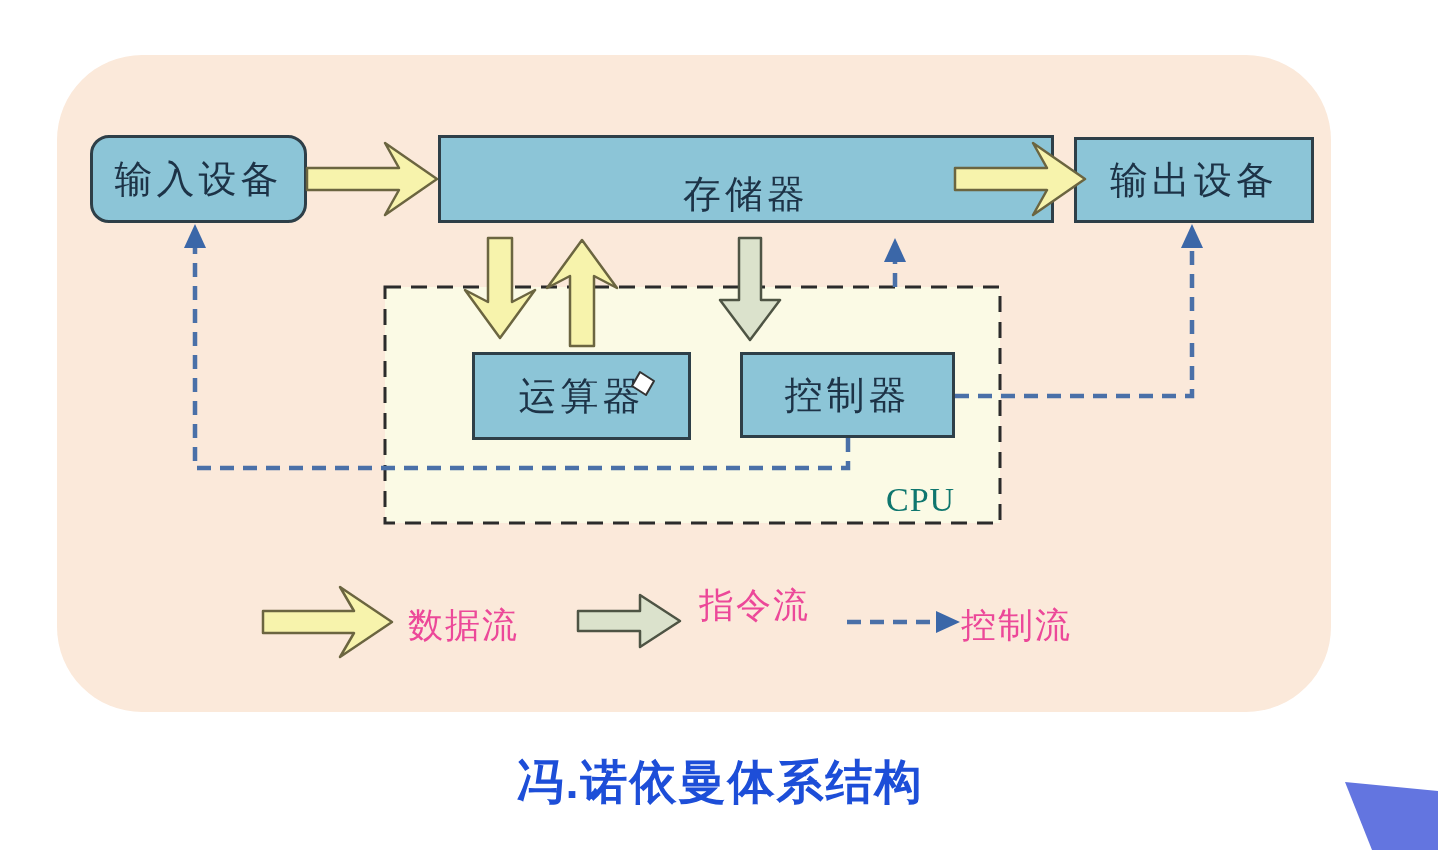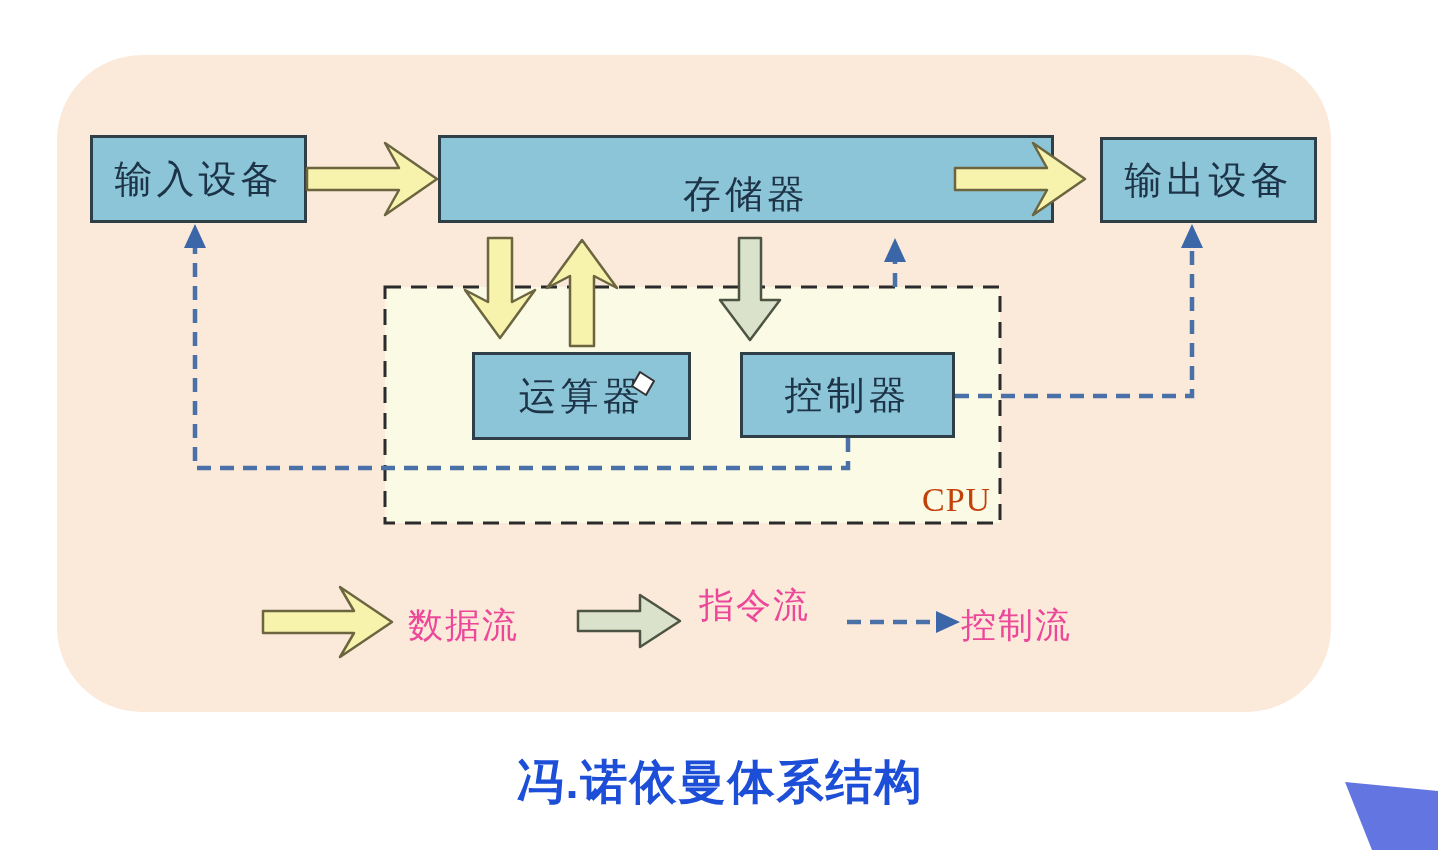--- a/index.html
+++ b/index.html
@@ -12,33 +12,33 @@
     position:absolute;left:57px;top:55px;width:1274px;height:657px;
     background:#fbe9da;border-radius:85px;
   }
   .cpu-region{
     position:absolute;left:385px;top:287px;width:615px;height:236px;
     background:#fbfae5;
   }
   .cpu-label{
     position:absolute;left:886px;top:481px;width:80px;
     font-family:"Liberation Serif", serif;
-    font-size:34px;color:#c2410c;letter-spacing:1px;margin-left:36px;
+    font-size:34px;color:#0f766e;letter-spacing:1px;
   }
   .box{
     position:absolute;
     background:#8cc5d7;border:3px solid #2e3f48;
     box-sizing:border-box;
     display:flex;align-items:center;justify-content:center;
     font-size:38px;color:#1d3347;letter-spacing:4px;
     font-family:"Liberation Serif", serif;
   }
-  .box-input   {left:90px;  top:135px; width:217px; height:88px;}
+  .box-input   {left:90px;  top:135px; width:217px; height:88px;border-radius:19px;}
   .box-memory  {left:438px; top:135px; width:616px; height:88px;align-items:flex-end;}
-  .box-output  {left:1100px;top:137px; width:217px; height:86px;}
+  .box-output  {left:1074px;top:137px; width:240px; height:86px;}
   .box-alu     {left:433px; top:352px; width:219px; height:88px;margin-left:39px;}
   .box-control {left:740px; top:352px; width:215px; height:86px;}
 
   .legend-label{
     position:absolute;
     font-size:35px;color:#ec4899;letter-spacing:2px;
     font-family:"Liberation Serif", serif;
   }
   .legend-data    {left:408px; top:602px;}
   .legend-instr   {left:699px; top:582px;}

